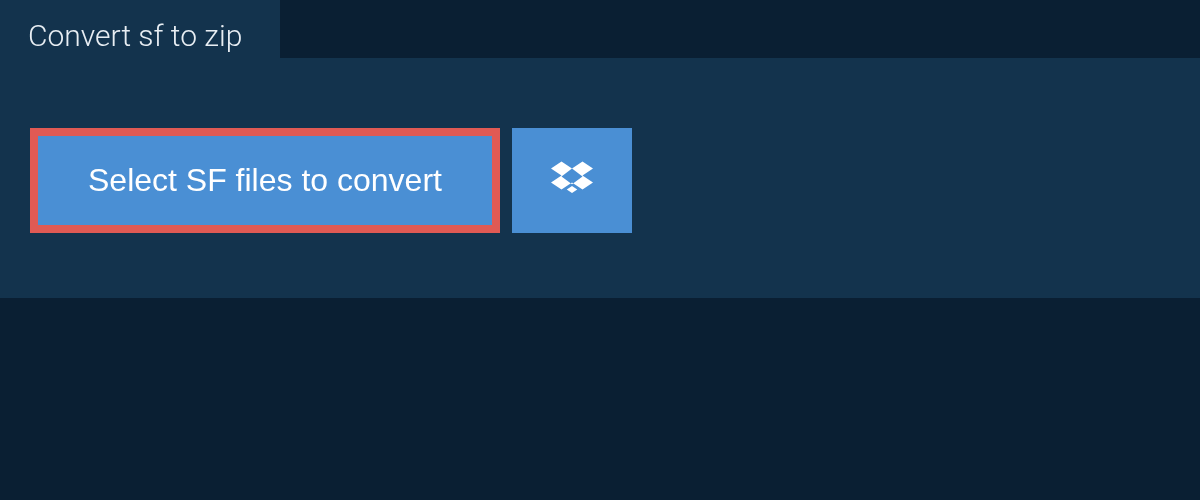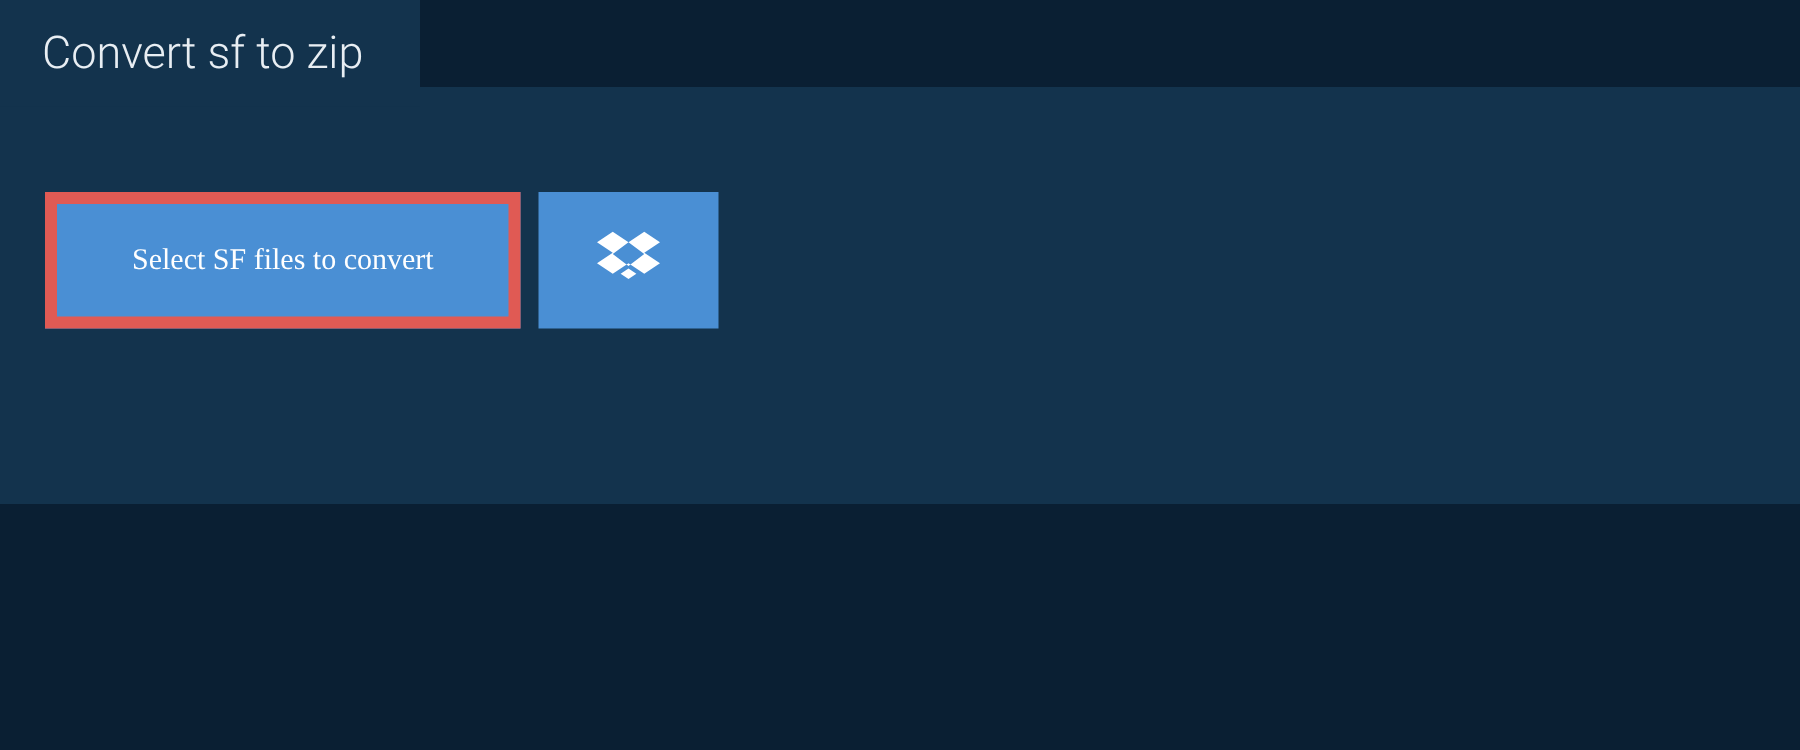--- a/index.html
+++ b/index.html
@@ -11,21 +11,21 @@
       width: 1200px;
       height: 500px;
       background: #0a1f33;
       font-family: -apple-system, BlinkMacSystemFont, "Segoe UI", Roboto, sans-serif;
       overflow: hidden;
     }
     .panel {
       background: #13334d;
       margin-top: 58px;
       width: 100%;
-      height: 278px;
+      height: 240px;
       position: relative;
     }
     .tab {
       position: absolute;
       top: -58px;
       left: 0;
       background: #13334d;
       padding: 18px 38px 18px 28px;
       color: #e8eef3;
       font-size: 30px;
@@ -36,27 +36,27 @@
       position: absolute;
       top: 70px;
       left: 30px;
       gap: 12px;
     }
     .select-button {
       background: #4a8fd4;
       color: #ffffff;
       border: 8px solid #e05a54;
       padding: 26px 50px;
-      font-size: 20px;
+      font-size: 32px;
       font-weight: 300;
       cursor: pointer;
       display: flex;
       align-items: center;
       justify-content: center;
-      font-family: Liberation Serif, serif;
+      font-family: Liberation Sans, sans-serif;
     }
     .dropbox-button {
       background: #4a8fd4;
       width: 120px;
       display: flex;
       align-items: center;
       justify-content: center;
       cursor: pointer;
     }
     .dropbox-button svg {

